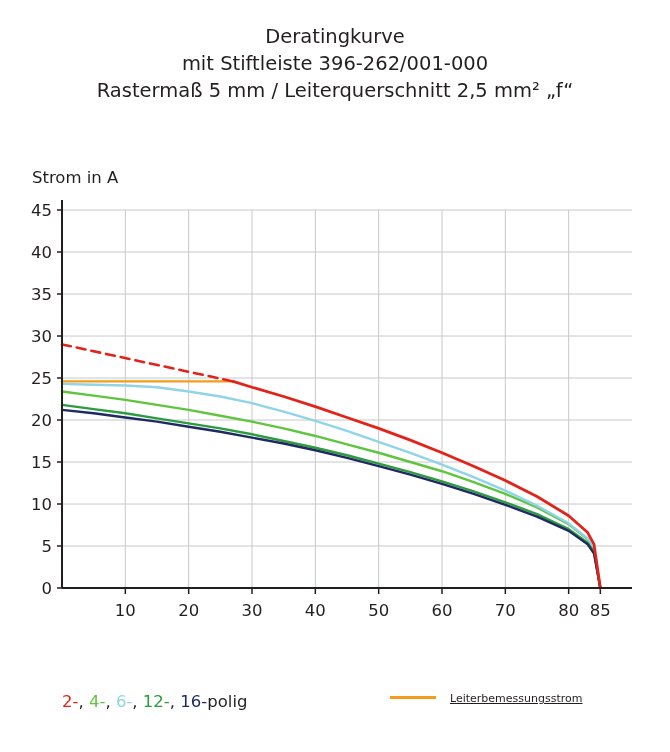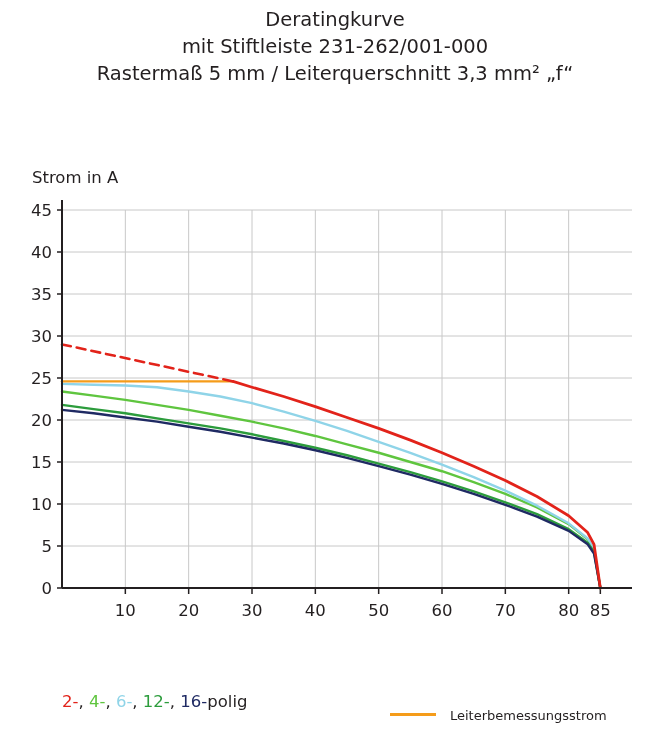--- a/index.html
+++ b/index.html
@@ -11,21 +11,21 @@
     width: 670px;
     height: 752px;
     font-family: "DejaVu Sans", sans-serif;
     color: #231f20;
     position: relative;
     overflow: hidden;
   }
   .title-block {
     width: 670px;
     text-align: center;
-    padding-top: 6px;
+    padding-top: 23px;
   }
   .title-line {
     font-size: 19.5px;
     line-height: 27px;
     color: #231f20;
     white-space: nowrap;
   }
   .chart-area {
     position: absolute;
     left: 2px;
@@ -66,23 +66,24 @@
     font-size: 16.5px;
     white-space: nowrap;
   }
   .legend-poles span.sep,
   .legend-poles span.suffix {
     color: #231f20;
   }
   .legend-current {
     position: absolute;
     left: 390px;
-    top: 16px;
-    font-size: 13px;
+    top: 0px;
+    font-size: 11px;
     white-space: nowrap;
+    text-decoration: underline;
   }
   .legend-swatch {
     display: inline-block;
     width: 46px;
     height: 0;
     border-top: 3px solid #f59c1a;
     vertical-align: middle;
     margin-right: 14px;
     position: relative;
     top: -2px;
@@ -91,22 +92,22 @@
     font-size: 16.5px;
     fill: #231f20;
     font-family: "DejaVu Sans", sans-serif;
   }
 </style>
 </head>
 <body>
 
 <div class="title-block">
   <div class="title-line">Deratingkurve</div>
-  <div class="title-line">mit Stiftleiste 231-262/001-000</div>
-  <div class="title-line">Rastermaß 5 mm / Leiterquerschnitt 3,3 mm² „f“</div>
+  <div class="title-line">mit Stiftleiste 396-262/001-000</div>
+  <div class="title-line">Rastermaß 5 mm / Leiterquerschnitt 2,5 mm² „f“</div>
 </div>
 
 <div class="chart-area">
   <div class="y-axis-label">Strom in A</div>
   <svg class="plot" id="plot-svg" width="670" height="470">
       <line x1="60" y1="378" x2="630" y2="378" stroke="#c8c8c8" stroke-width="1"></line>
       <line x1="60" y1="336" x2="630" y2="336" stroke="#c8c8c8" stroke-width="1"></line>
       <line x1="60" y1="294" x2="630" y2="294" stroke="#c8c8c8" stroke-width="1"></line>
       <line x1="60" y1="252" x2="630" y2="252" stroke="#c8c8c8" stroke-width="1"></line>
       <line x1="60" y1="210" x2="630" y2="210" stroke="#c8c8c8" stroke-width="1"></line>

